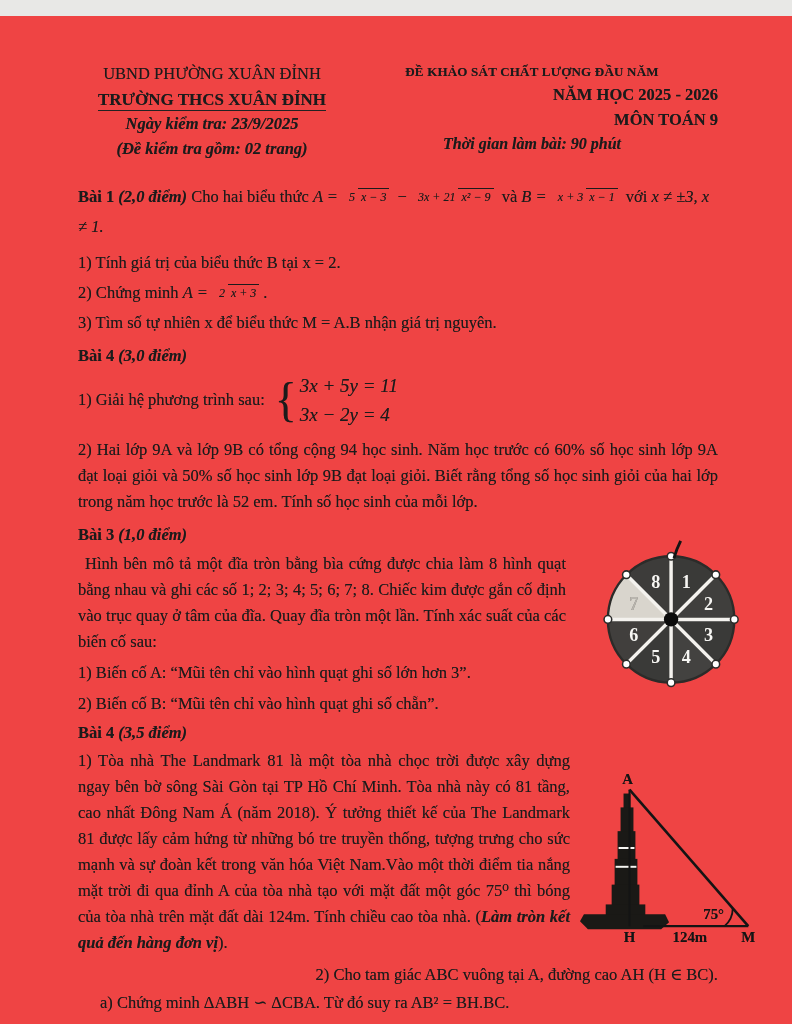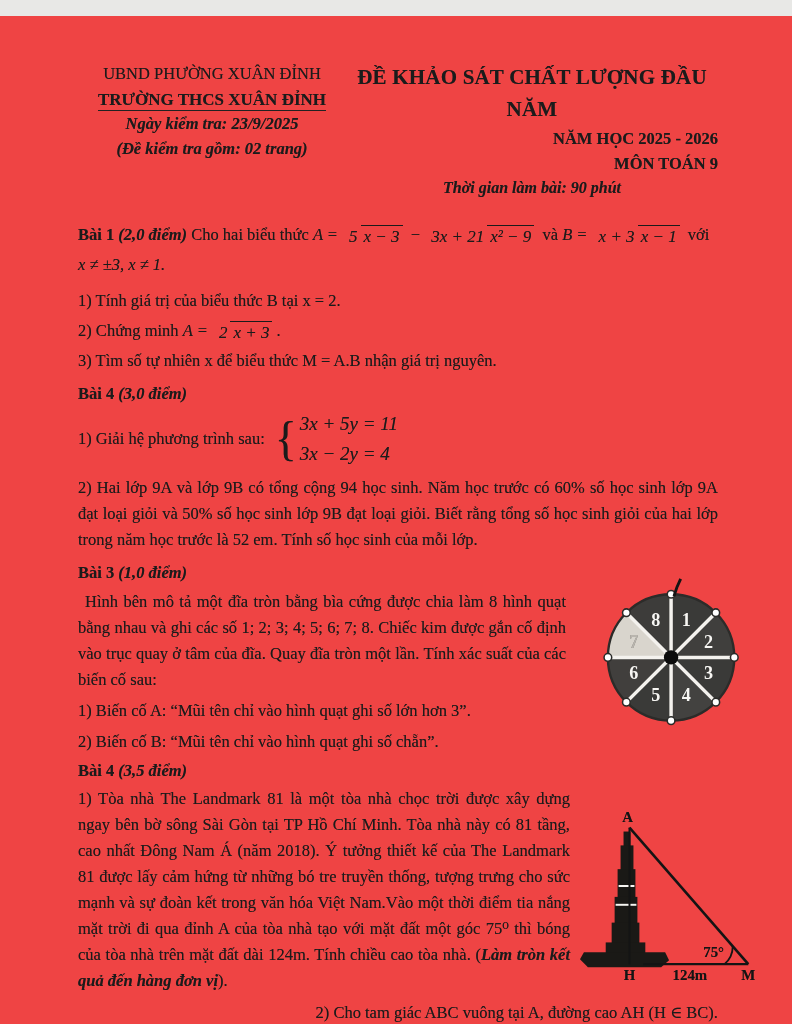--- a/index.html
+++ b/index.html
@@ -13,34 +13,34 @@
   .inner{padding:46px 74px 0 78px;}
 
   
   .header{display:flex;justify-content:space-between;align-items:flex-start;}
   .h-left{width:268px;text-align:center;line-height:1.5;}
   .h-right{width:372px;text-align:center;line-height:1.52;}
   .hl1{font-size:16.5px;}
   .hl2{font-size:17px;font-weight:bold;}
   .hl2 .u{border-bottom:1.7px solid #222;padding-bottom:1px;}
   .hl3,.hl4{font-size:16.5px;font-weight:bold;font-style:italic;}
-  .hr1{font-size:21px;font-weight:bold;letter-spacing:.2px;}
+  .hr1{font-size:13px;font-weight:bold;letter-spacing:.2px;}
   .hr2,.hr3{font-size:16.5px;font-weight:bold;text-align:right;}
   .hr4{font-size:16px;font-weight:bold;font-style:italic;}
 
   
   .b{font-weight:bold;}
   .bi{font-weight:bold;font-style:italic;}
   .it{}
   .math{font-style:italic;}
   .line{line-height:26px;}
   .para{line-height:26px;text-align:justify;}
 
   .frac{display:inline-block;vertical-align:middle;text-align:center;
-        font-style:italic;line-height:1.12;margin:0 4px;font-size:17px;}
+        font-style:italic;line-height:1.12;margin:0 4px;font-size:12px;}
   .frac .den{border-top:1.4px solid #1b1b1b;padding:1px 3px 0 3px;}
   .frac .num{padding:0 3px;}
 
   
   .b1-main{margin-top:20px;line-height:30px;}
   .b1-q1{margin-top:8px;}
   .b1-q2{margin-top:2px;line-height:30px;}
   .b1-q3{margin-top:2px;}
 
   

